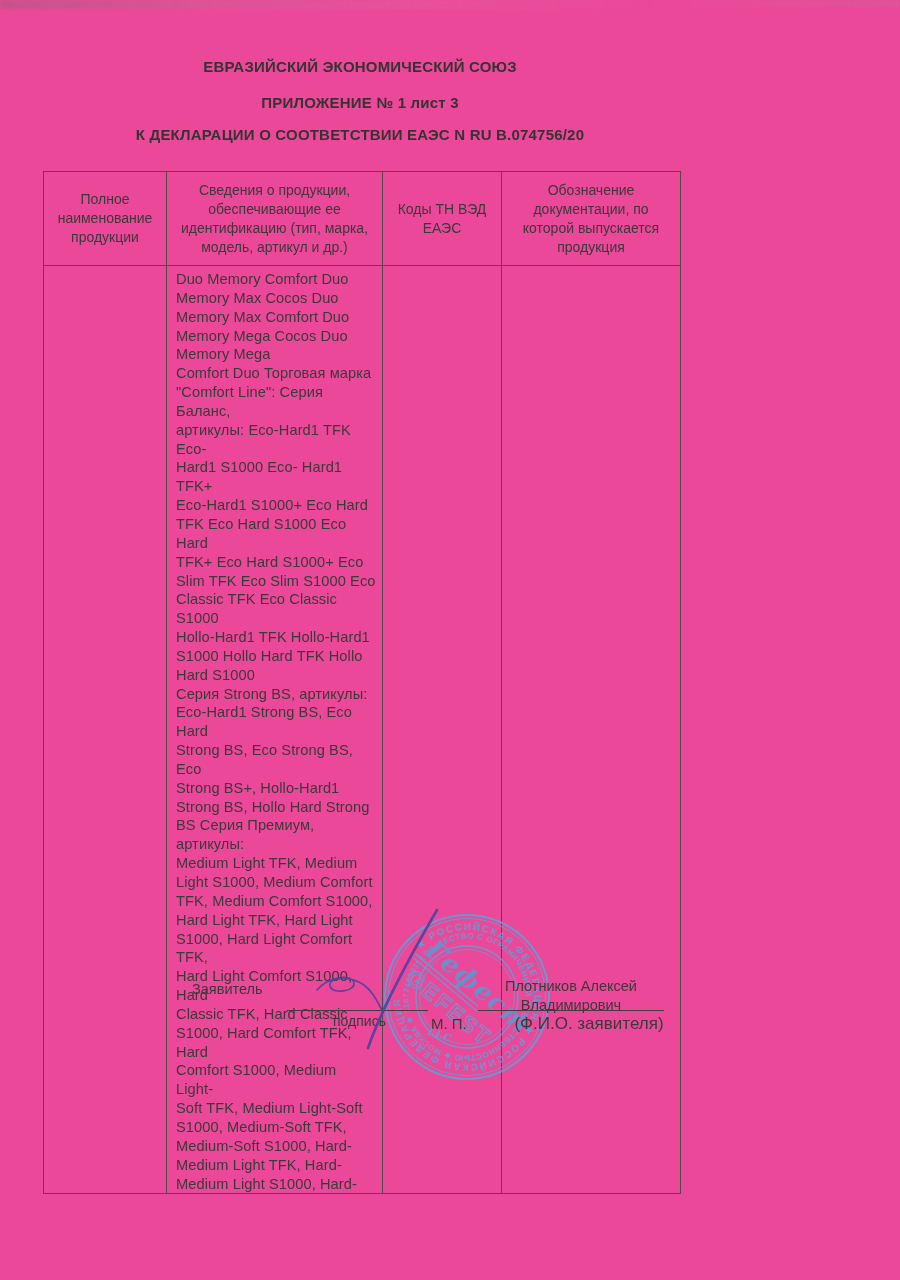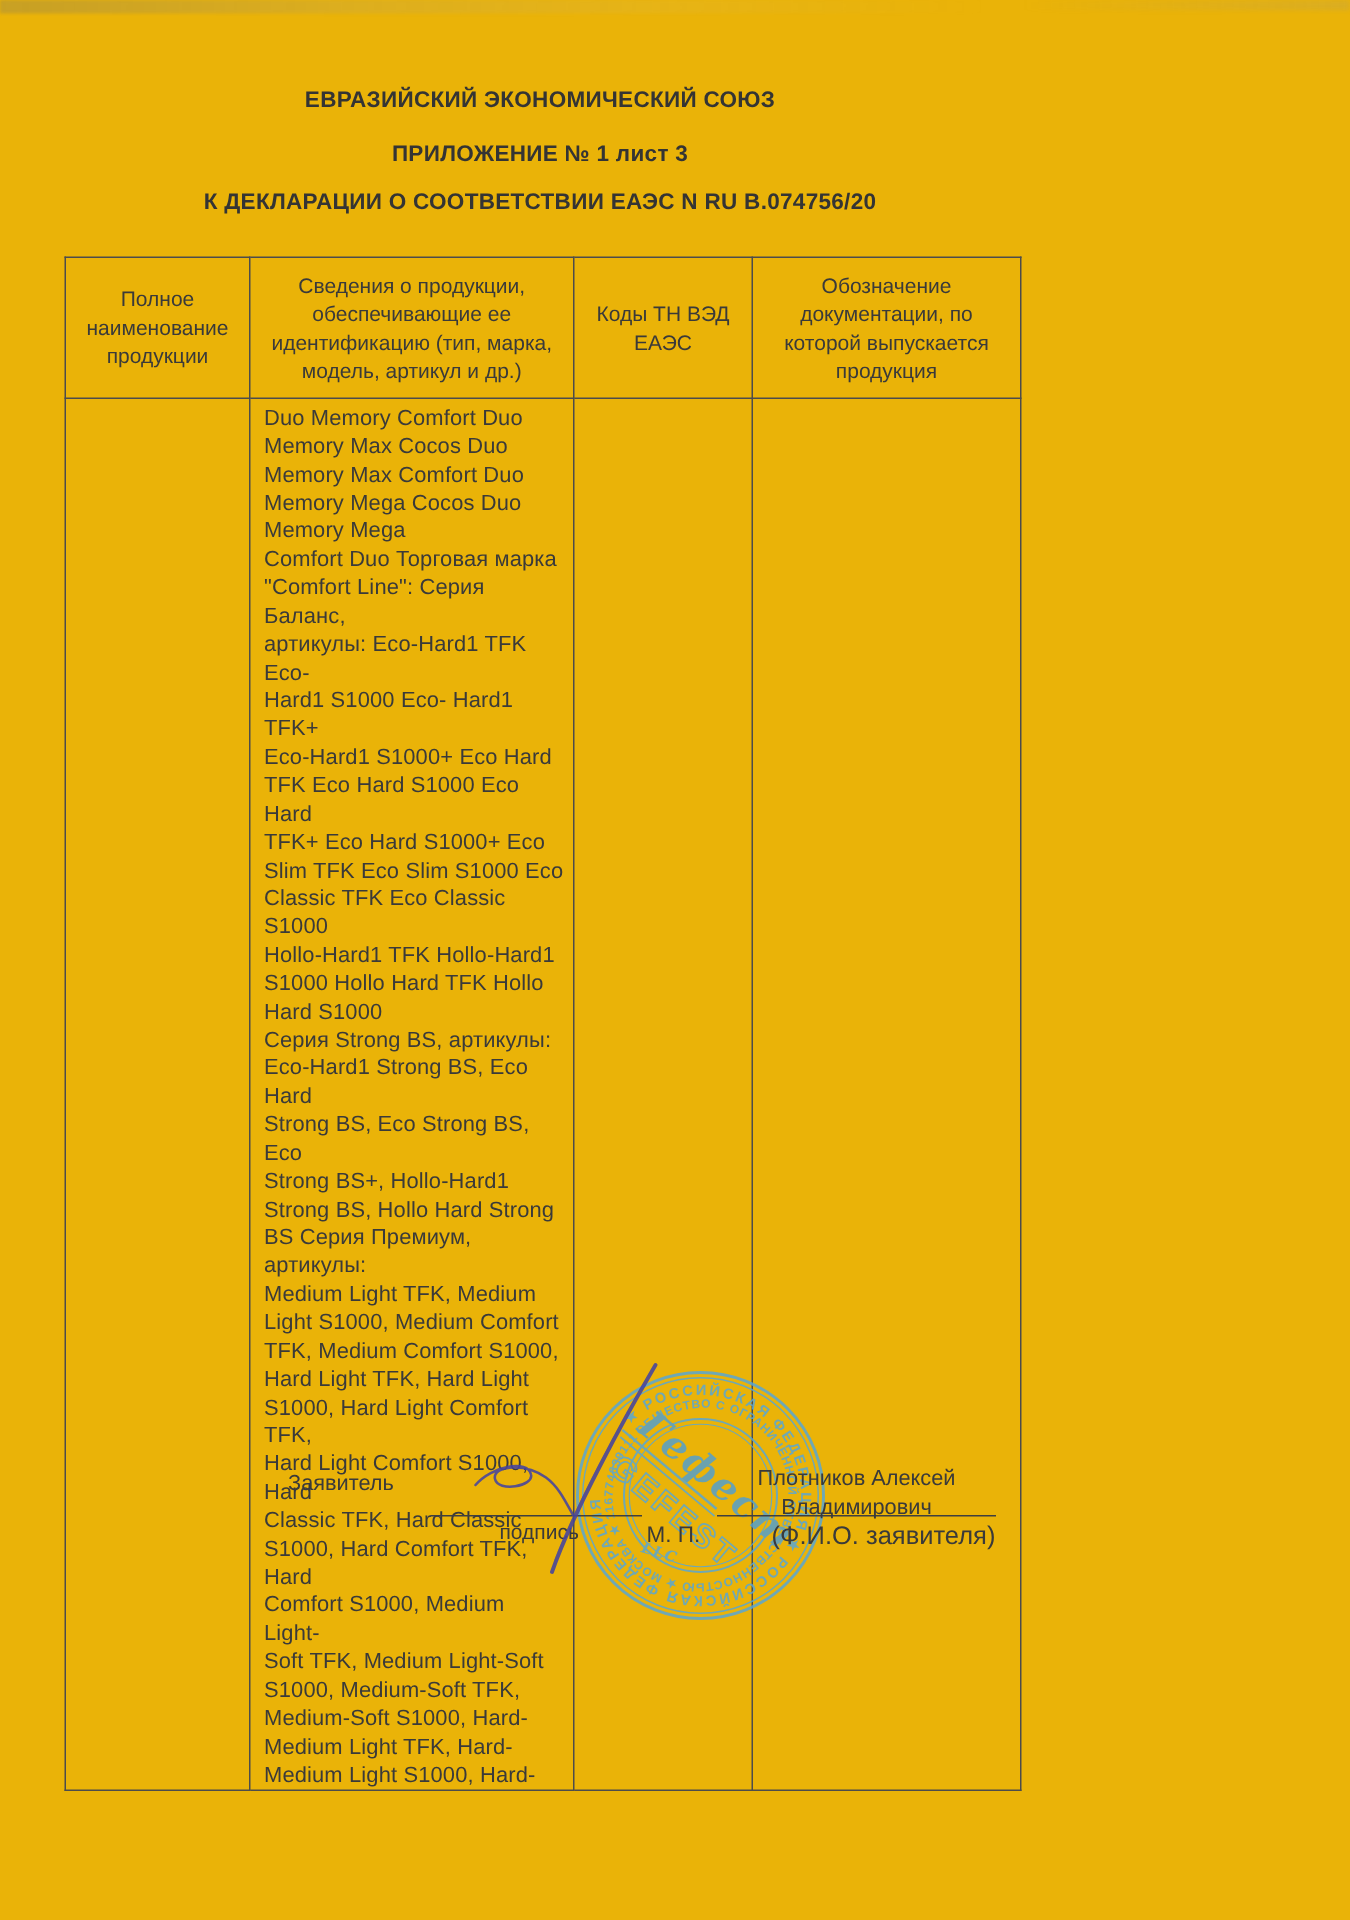--- a/index.html
+++ b/index.html
@@ -1,19 +1,19 @@
 <!DOCTYPE html>
 <html><head>
 <meta charset="utf-8">
 <style>
   html,body{margin:0;padding:0;background:#e8e8e8;}
   .page{
     position:relative;
     width:900px;height:1280px;
-    background:#eab308;
+    background:#ec4899;
     overflow:hidden;
     font-family:"Liberation Sans", sans-serif;
     color:#3a3a3a;
   }
   
   .scan-noise-top{
     position:absolute;left:0;top:0;width:660px;height:9px;
     background:linear-gradient(90deg, rgba(110,110,110,.28), rgba(150,150,150,.16) 35%, rgba(190,190,190,.08) 65%, rgba(220,220,220,0));
     filter:blur(1.2px);
   }

